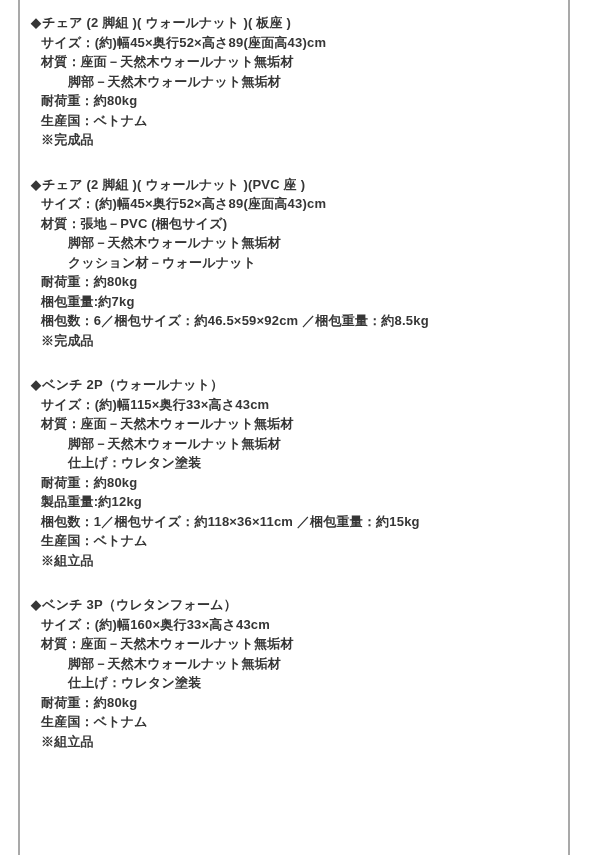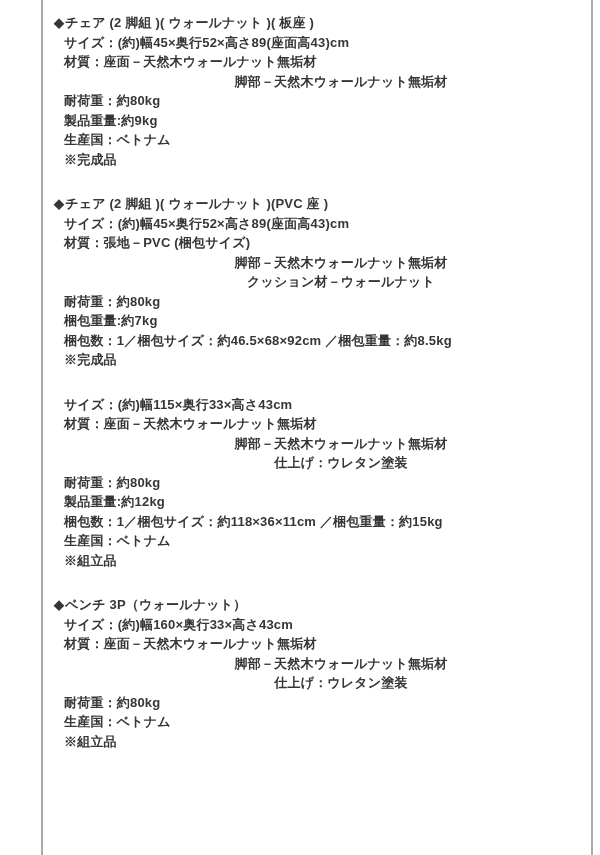--- a/index.html
+++ b/index.html
@@ -8,21 +8,21 @@
     background: #ffffff;
   }
   body {
     width: 600px;
     height: 855px;
     overflow: hidden;
     font-family: "Liberation Sans", sans-serif;
   }
   .sheet {
     box-sizing: border-box;
-    margin-left: 41px;
+    margin-left: 18px;
     width: 552px;
     height: 855px;
     border-left: 2px solid #a9a9a9;
     border-right: 2px solid #a9a9a9;
     padding: 13px 0 0 11px;
     background: #ffffff;
   }
   .section {
     margin-bottom: 25px;
   }
@@ -31,60 +31,60 @@
     font-weight: bold;
     color: #363636;
     line-height: 19.5px;
     white-space: nowrap;
     letter-spacing: 0.2px;
   }
   .title .bullet {
     margin-right: 1px;
   }
   .line.indent0 { padding-left: 10px; }
-  .line.indent1 { padding-left: 37px; text-align: center; }
+  .line.indent1 { padding-left: 37px; }
 </style>
 </head>
 <body>
 
 <div class="sheet">
     <div class="section">
       <div class="title"><span class="bullet">◆</span><span>チェア (2 脚組 )( ウォールナット )( 板座 )</span></div>
       <div class="line indent0">サイズ：(約)幅45×奥行52×高さ89(座面高43)cm</div>
       <div class="line indent0">材質：座面－天然木ウォールナット無垢材</div>
       <div class="line indent1">脚部－天然木ウォールナット無垢材</div>
       <div class="line indent0">耐荷重：約80kg</div>
-      <div class="line indent0">製品重量:約9kg</div>
       <div class="line indent0">生産国：ベトナム</div>
       <div class="line indent0">※完成品</div>
     </div>
     <div class="section">
       <div class="title"><span class="bullet">◆</span><span>チェア (2 脚組 )( ウォールナット )(PVC 座 )</span></div>
       <div class="line indent0">サイズ：(約)幅45×奥行52×高さ89(座面高43)cm</div>
       <div class="line indent0">材質：張地－PVC (梱包サイズ)</div>
       <div class="line indent1">脚部－天然木ウォールナット無垢材</div>
       <div class="line indent1">クッション材－ウォールナット</div>
       <div class="line indent0">耐荷重：約80kg</div>
       <div class="line indent0">梱包重量:約7kg</div>
-      <div class="line indent0">梱包数：1／梱包サイズ：約46.5×68×92cm ／梱包重量：約8.5kg</div>
+      <div class="line indent0">梱包数：6／梱包サイズ：約46.5×59×92cm ／梱包重量：約8.5kg</div>
       <div class="line indent0">※完成品</div>
     </div>
     <div class="section">
+      <div class="title"><span class="bullet">◆</span><span>ベンチ 2P（ウォールナット）</span></div>
       <div class="line indent0">サイズ：(約)幅115×奥行33×高さ43cm</div>
       <div class="line indent0">材質：座面－天然木ウォールナット無垢材</div>
       <div class="line indent1">脚部－天然木ウォールナット無垢材</div>
       <div class="line indent1">仕上げ：ウレタン塗装</div>
       <div class="line indent0">耐荷重：約80kg</div>
       <div class="line indent0">製品重量:約12kg</div>
       <div class="line indent0">梱包数：1／梱包サイズ：約118×36×11cm ／梱包重量：約15kg</div>
       <div class="line indent0">生産国：ベトナム</div>
       <div class="line indent0">※組立品</div>
     </div>
     <div class="section">
-      <div class="title"><span class="bullet">◆</span><span>ベンチ 3P（ウォールナット）</span></div>
+      <div class="title"><span class="bullet">◆</span><span>ベンチ 3P（ウレタンフォーム）</span></div>
       <div class="line indent0">サイズ：(約)幅160×奥行33×高さ43cm</div>
       <div class="line indent0">材質：座面－天然木ウォールナット無垢材</div>
       <div class="line indent1">脚部－天然木ウォールナット無垢材</div>
       <div class="line indent1">仕上げ：ウレタン塗装</div>
       <div class="line indent0">耐荷重：約80kg</div>
       <div class="line indent0">生産国：ベトナム</div>
       <div class="line indent0">※組立品</div>
     </div>
   </div>
 

